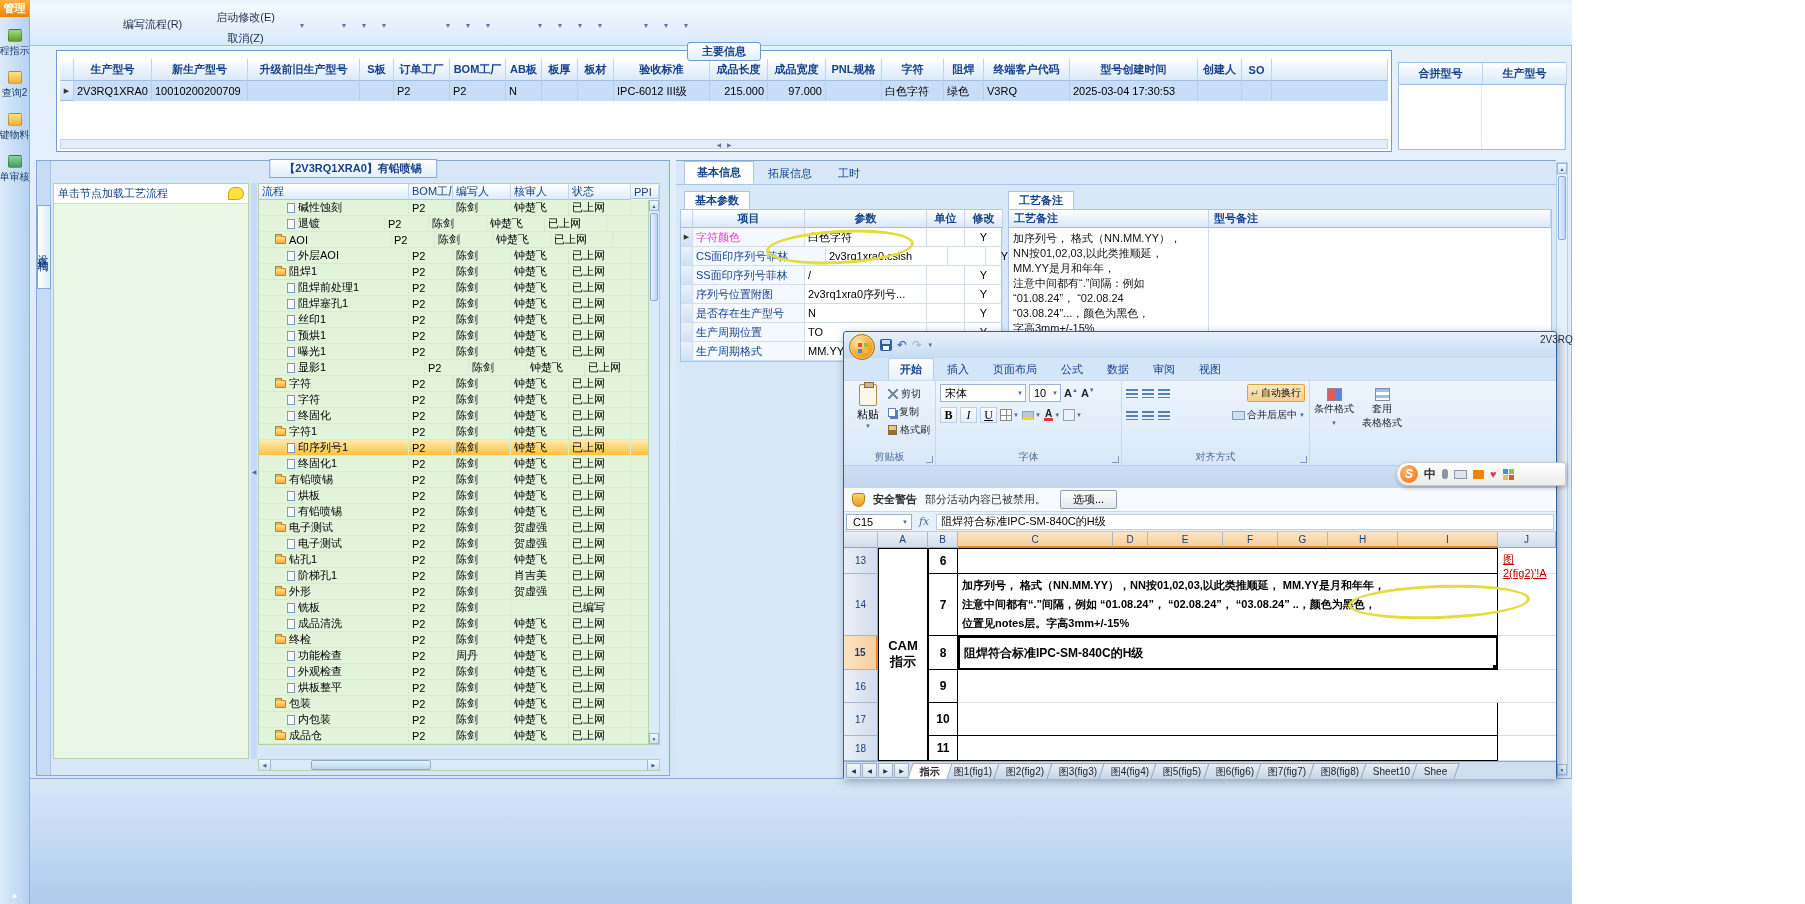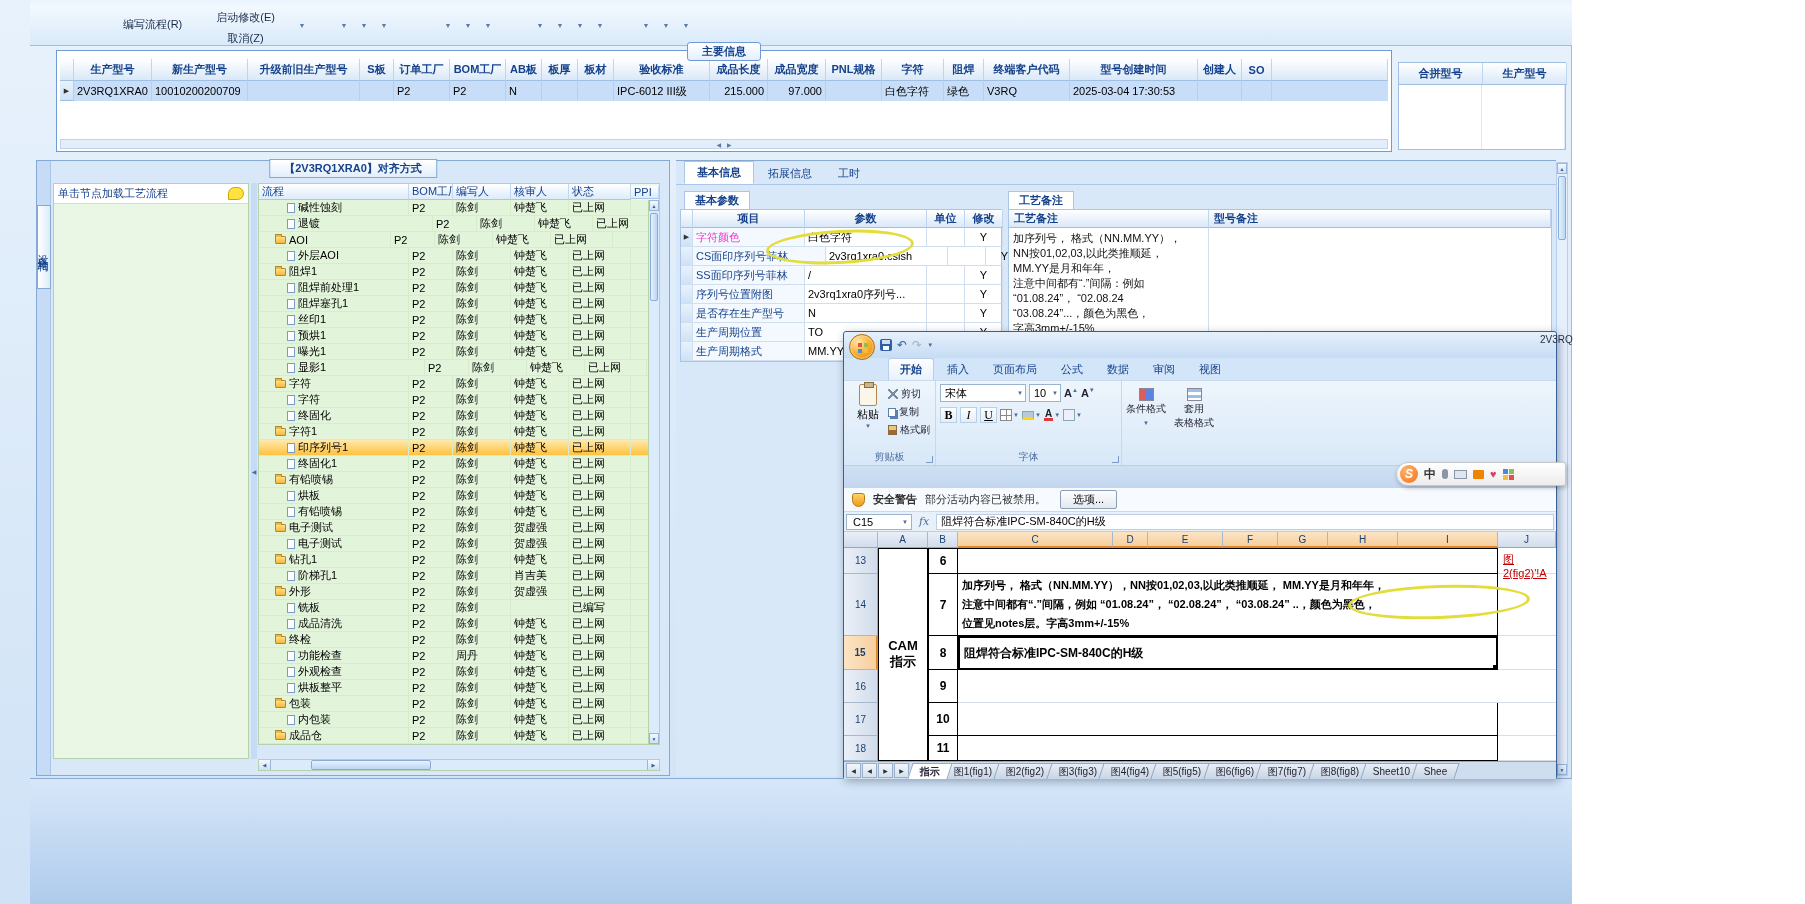--- a/index.html
+++ b/index.html
@@ -205,20 +205,42 @@
 .bottom{position:absolute;left:30px;top:778px;width:1542px;height:126px;background:linear-gradient(#d7e7f9,#aecbec);border-top:1px solid #89abd6;}
 .ann{position:absolute;border:3px solid #e3dd3c;border-radius:50%;pointer-events:none;}
 .ann1{left:766px;top:230px;width:148px;height:34px;transform:rotate(-3deg);z-index:12;}
 .ann2{left:1348px;top:585px;width:182px;height:34px;transform:rotate(-2deg);z-index:45;}
 </style>
 </head>
 <body>
 
 <div class="app">
 
+  <div class="rail">
+    <div class="rail-h">管理</div>
+    <div class="rail-items" id="rail-items">
+        <div class="rail-item">
+          <span class="rail-ic ri-flow"></span>
+          <span class="rail-lbl">程指示</span>
+        </div>
+        <div class="rail-item">
+          <span class="rail-ic ri-folder"></span>
+          <span class="rail-lbl">查询2</span>
+        </div>
+        <div class="rail-item">
+          <span class="rail-ic ri-folder"></span>
+          <span class="rail-lbl">键物料</span>
+        </div>
+        <div class="rail-item">
+          <span class="rail-ic ri-user"></span>
+          <span class="rail-lbl">单审核</span>
+        </div>
+      </div>
+    <div class="rail-bottom">▲</div>
+  </div>
 
   <div class="topbar">
     <div class="menustrip"></div>
     <div class="tools">
       <button class="tbtn big">编写流程(R)</button>
       <div class="tstack">
         <button class="tbtn">启动修改(E)</button>
         <button class="tbtn">取消(Z)</button>
       </div>
       <div id="tb-dropdowns" style="display:flex;">
@@ -300,21 +322,21 @@
         <div class="gh" style="width: 84px;">合拼型号</div>
         <div class="gh" style="width: 84px;">生产型号</div>
       </div>
     <div class="mi-right-b">
         <div></div>
         <div></div>
       </div>
   </div>
 
   <div class="proc">
-    <div class="proc-tab">【2V3RQ1XRA0】对齐方式</div>
+    <div class="proc-tab">【2V3RQ1XRA0】有铅喷锡</div>
     <div class="proc-side"></div>
     <div class="proc-vtab">设备结构</div>
     <div class="hintp">
       <div class="hintp-h">
         <span>单击节点加载工艺流程</span>
         <span class="ic-bubble"></span>
       </div>
     </div>
     <div class="psplit">
         <span class="arrL"></span>
@@ -334,21 +356,21 @@
               <span class="ic-doc"></span>
               <span>碱性蚀刻</span>
             </div>
             <div class="tc" style="width: 44px;">P2</div>
             <div class="tc" style="width: 58px;">陈剑</div>
             <div class="tc" style="width: 58px;">钟楚飞</div>
             <div class="tc" style="width: 62px;">已上网</div>
             <div class="tc" style="flex: 1 1 0%;"></div>
           </div>
           <div class="trow">
-            <div class="tc" style="width: 174px; padding-left: 28px;">
+            <div class="tc" style="width: 126px; padding-left: 28px;">
               <span class="ic-doc"></span>
               <span>退镀</span>
             </div>
             <div class="tc" style="width: 44px;">P2</div>
             <div class="tc" style="width: 58px;">陈剑</div>
             <div class="tc" style="width: 58px;">钟楚飞</div>
             <div class="tc" style="width: 62px;">已上网</div>
             <div class="tc" style="flex: 1 1 0%;"></div>
           </div>
           <div class="trow">
@@ -893,20 +915,43 @@
               <span class="dd"></span>
             </span>
           <span class="icb">
               <span class="ic-py"></span>
               <span class="dd"></span>
             </span>
         </div>
         <div class="rg-label">字体</div>
         <span class="rlaunch"></span>
       </div>
+      <div class="rg rg-align">
+        <div class="arow">
+          <span class="ab"></span>
+          <span class="ab"></span>
+          <span class="ab"></span>
+          <div class="wrapbtn">
+              <span class="wrapG"></span>
+              <span>自动换行</span>
+            </div>
+        </div>
+        <div class="arow">
+          <span class="ab"></span>
+          <span class="ab"></span>
+          <span class="ab"></span>
+          <div class="mergebtn">
+              <span class="ic-merge"></span>
+              <span>合并后居中</span>
+              <span class="dd"></span>
+            </div>
+        </div>
+        <div class="rg-label">对齐方式</div>
+        <span class="rlaunch"></span>
+      </div>
       <div class="rg rg-style">
         <div class="bigbtn">
           <span class="ic-cond"></span>
           <span>条件格式</span>
           <span class="dd"></span>
         </div>
         <div class="bigbtn">
           <span class="ic-tbl"></span>
           <span>套用</span>
           <span>表格格式</span>

